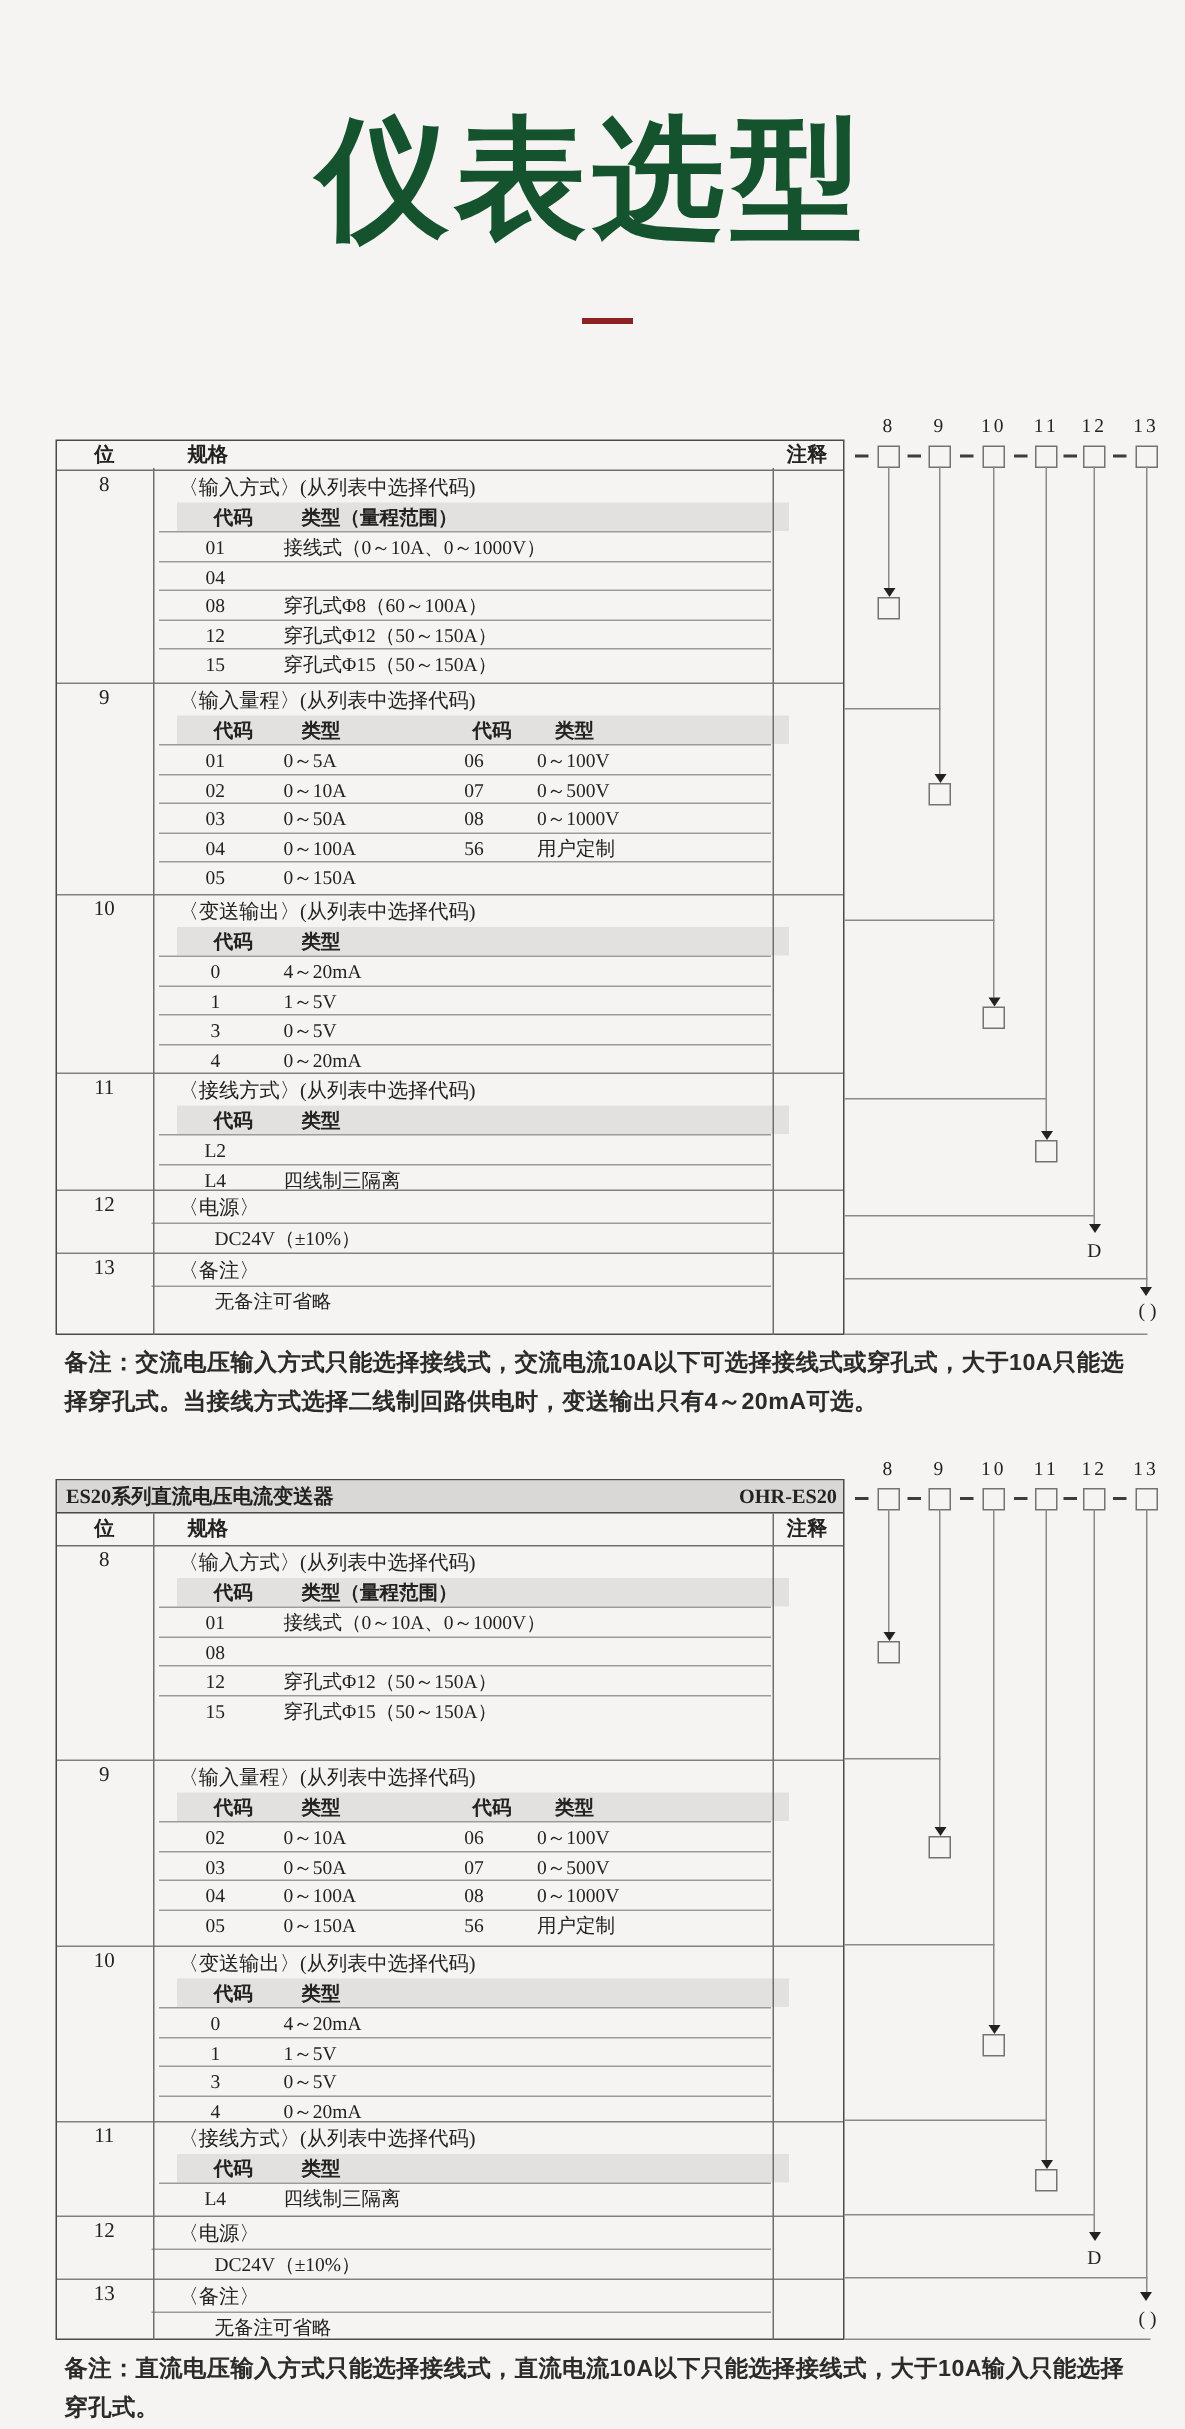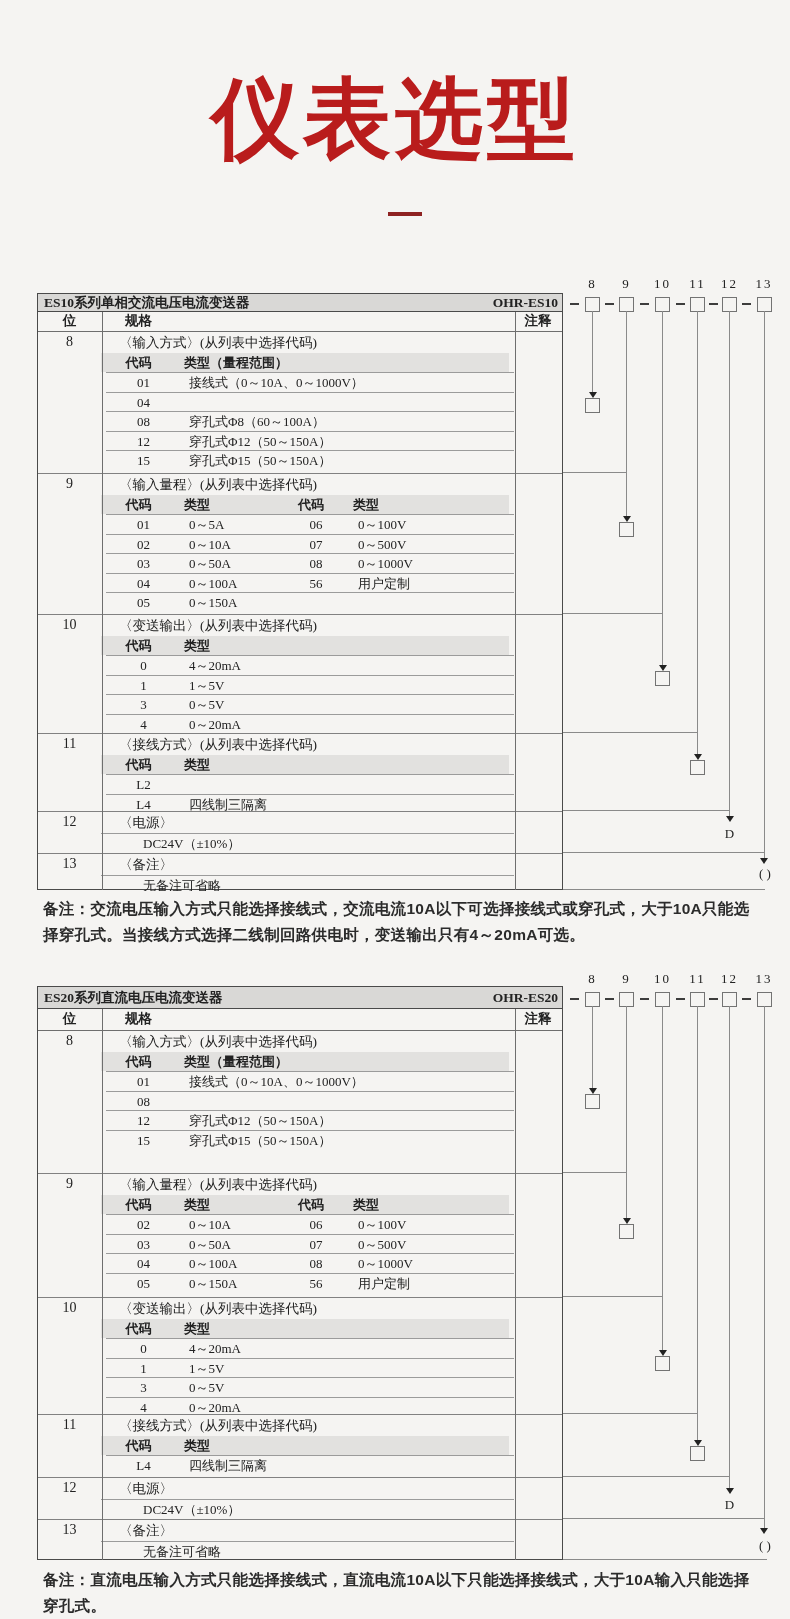--- a/index.html
+++ b/index.html
@@ -1,37 +1,37 @@
 <!DOCTYPE html>
 <html><head>
 <meta charset="utf-8">
 <style>
   html,body{margin:0;padding:0;}
   body{width:790px;height:1619px;position:relative;background:#f5f4f2;
        font-family:"Liberation Serif","DejaVu Serif",serif;color:#222;overflow:hidden;}
   .h1title{position:absolute;top:60px;left:0;width:790px;margin:0;text-align:center;
        font-family:"Liberation Sans","DejaVu Sans",sans-serif;font-size:88px;font-weight:bold;
-       color:#b91c1c;letter-spacing:4px;}
+       color:#14532d;letter-spacing:4px;}
   .dash{position:absolute;top:212px;left:388px;width:34px;height:4px;background:#8e2222;}
 
   .tbl{position:absolute;border:1px solid #4a4a4a;box-sizing:border-box;}
   .tbar{display:flex;justify-content:space-between;align-items:center;background:#d9d8d6;
         border-bottom:1px solid #4a4a4a;font-weight:bold;font-size:13.5px;
         padding:0 4px 0 6px;box-sizing:border-box;}
   .thead{display:flex;font-weight:bold;font-size:13.5px;box-sizing:border-box;
         border-bottom:1px solid #6e6e6e;}
   .thead .hpos{width:63px;text-align:center;}
   .thead .hspec{flex:1;padding-left:24px;}
   .thead .hnote{width:48px;text-align:center;}
   .sec{display:flex;box-sizing:border-box;overflow:hidden;}
   .sec + .sec{border-top:1px solid #818181;}
   .pos{width:63px;text-align:center;font-size:14px;padding-top:2px;box-sizing:border-box;}
   .sbody{width:413px;position:relative;box-sizing:border-box;}
   .stitle{height:21px;line-height:21px;padding-left:18px;font-size:13.5px;}
-  .shead{margin-left:0;width:408px;height:19px;line-height:19px;background:#e2e1df;
+  .shead{margin-left:17px;width:408px;height:19px;line-height:19px;background:#e2e1df;
          display:flex;font-weight:bold;font-size:13px;box-sizing:border-box;}
   .srow{margin-left:5px;width:408px;height:19.5px;line-height:19px;display:flex;
         font-size:13px;border-top:1px solid #9b9b9b;box-sizing:border-box;}
   .c-code{width:75px;text-align:center;}
   .c-type{flex:1;padding-left:8px;}
   .c-t1{width:105px;padding-left:8px;box-sizing:border-box;}
   .c-code2{width:60px;text-align:center;}
   .c-t2{flex:1;padding-left:12px;}
   .vrow{border-top:1px solid #9b9b9b;height:21px;line-height:20px;padding-left:42px;font-size:13px;}
   .vline{position:absolute;width:1px;background:#6e6e6e;}
@@ -48,24 +48,20 @@
        border-right:4px solid transparent;border-top:6px solid #222;}
   .ann{position:absolute;font-size:13px;text-align:center;color:#222;}
 </style>
 </head>
 <body>
 
 <h1 class="h1title">仪表选型</h1>
 <div class="dash"></div>
 
 <div id="t0" class="tbl" style="left: 37px; top: 293px; width: 526px; height: 597px;">
-    <div class="tbar" style="height: 18px; line-height: 17px;">
-      <span>ES10系列单相交流电压电流变送器</span>
-      <span>OHR-ES10</span>
-    </div>
     <div class="thead" style="height: 20px; line-height: 18px;">
       <span class="hpos">位</span>
       <span class="hspec">规格</span>
       <span class="hnote">注释</span>
     </div>
     <div class="sec" style="height: 141px;">
       <div class="pos">8</div>
       <div class="sbody">
         <div class="stitle">〈输入方式〉(从列表中选择代码)</div>
         <div class="shead">

